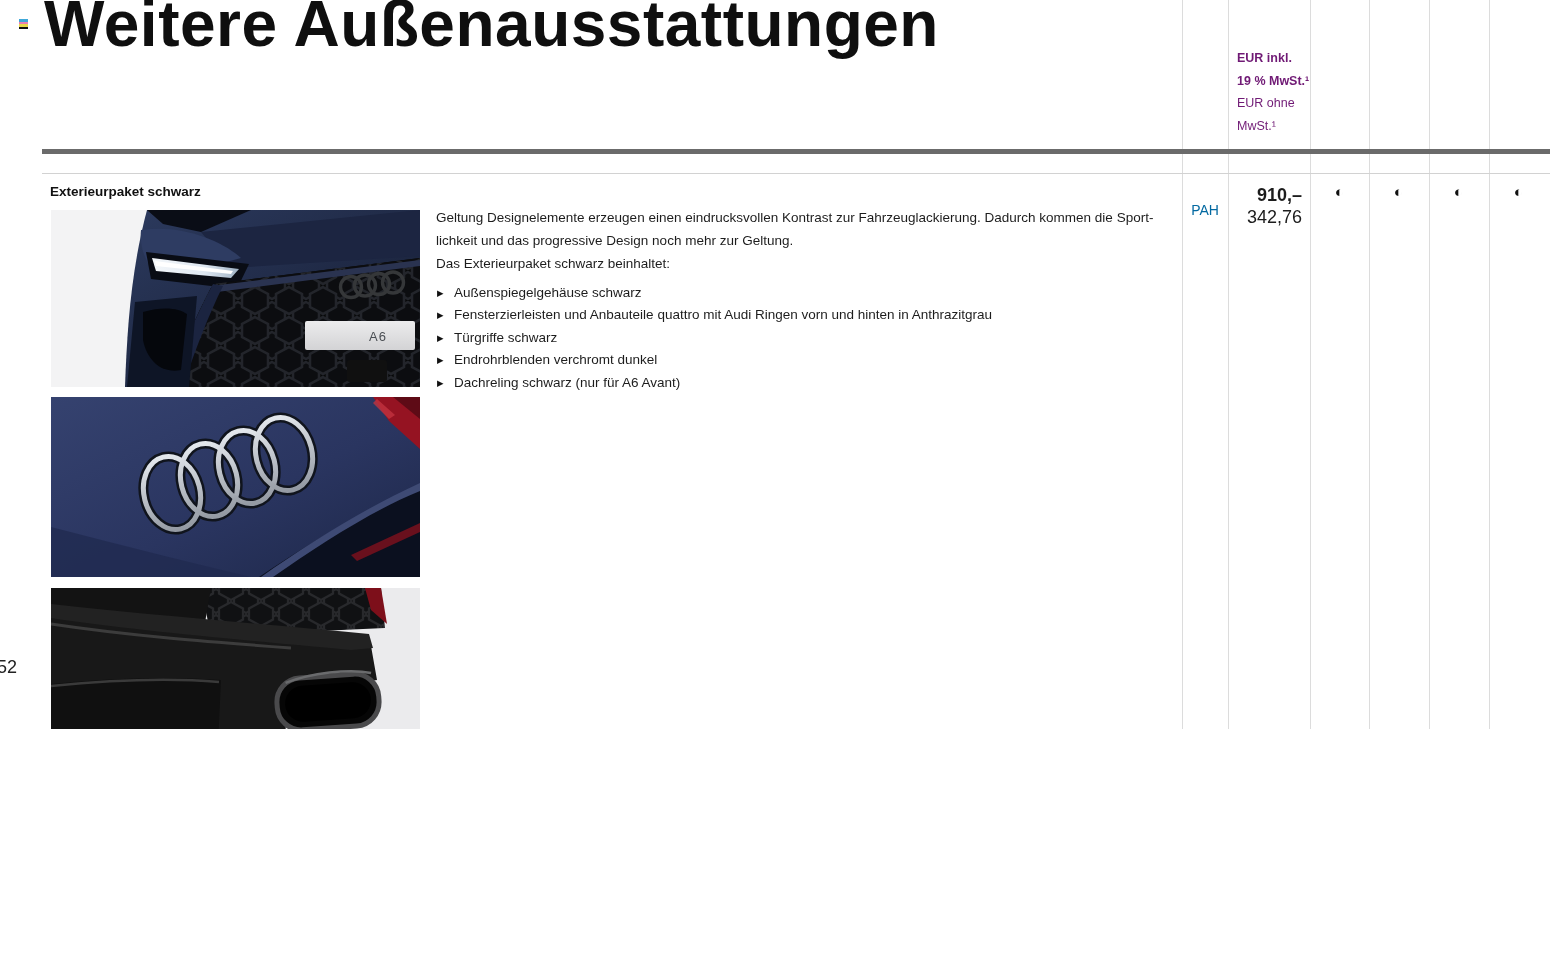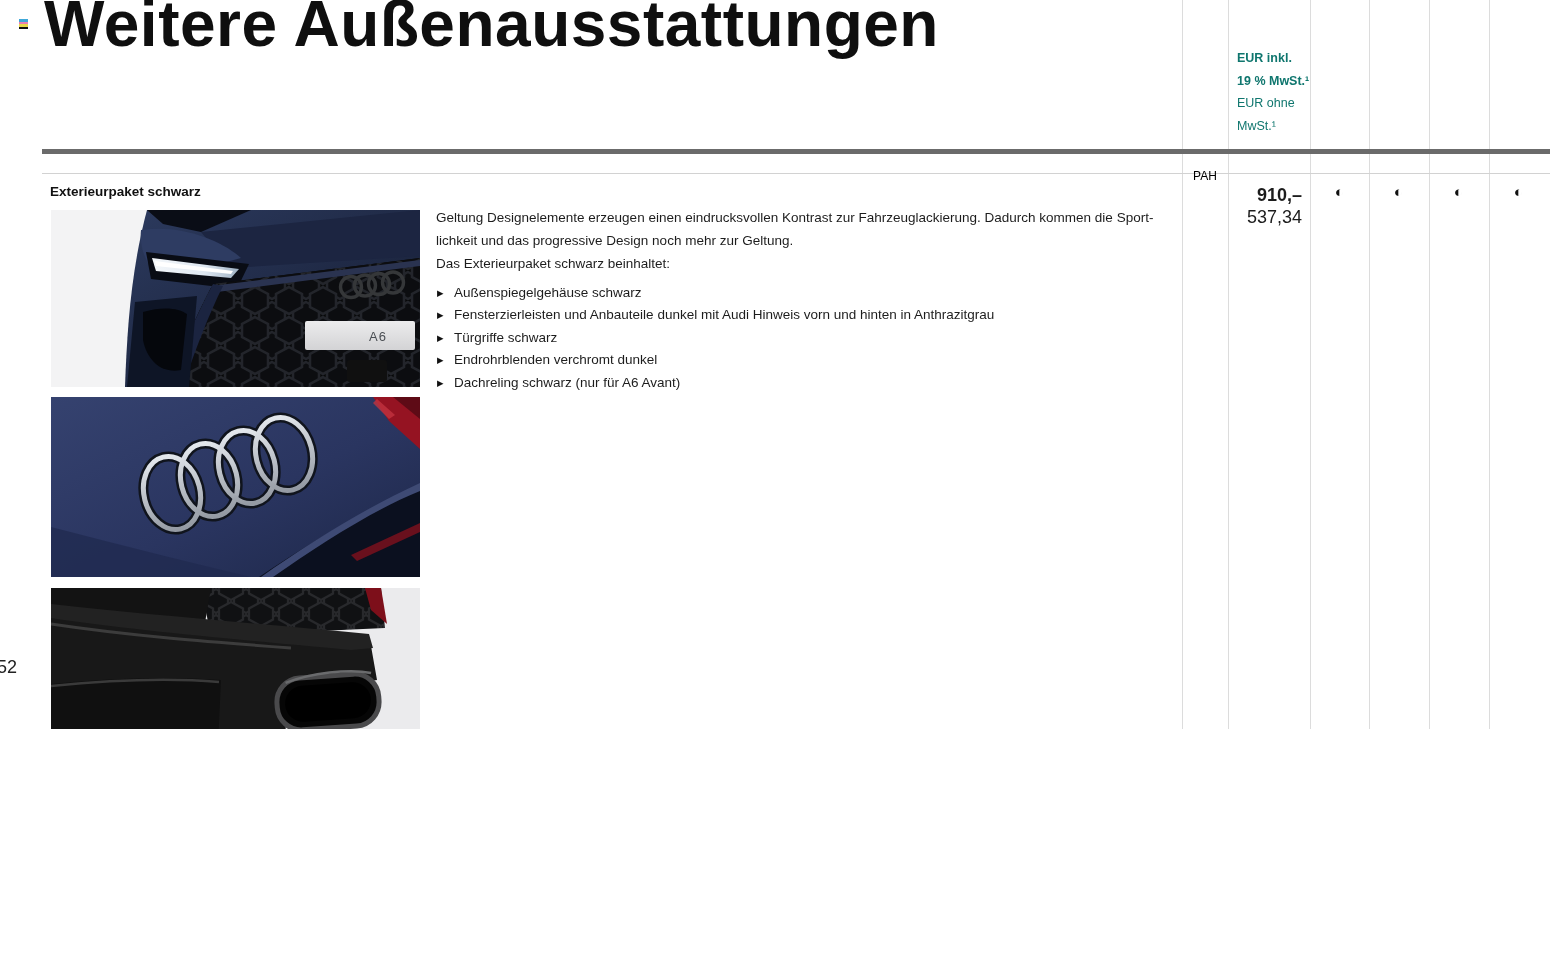--- a/index.html
+++ b/index.html
@@ -20,26 +20,26 @@
   .vline{position:absolute;top:0;width:1px;height:967px;background:#dcdcdc;}
   .thick-rule{position:absolute;left:42px;top:149px;width:1508px;height:5px;background:#6b6b6b;}
   .row-topline{position:absolute;left:42px;top:173px;width:1508px;height:1px;background:#d2d2d2;}
 
   
   .vlabel{position:absolute;bottom:825px;writing-mode:vertical-rl;transform:rotate(180deg);
           font-size:12.5px;color:#111;line-height:15px;letter-spacing:0.2px;white-space:nowrap;}
   .vlabel.bold{font-weight:700;}
   .vlabel span{display:block;}
 
-  .eur-header{position:absolute;left:1237px;top:47px;font-size:12.5px;line-height:22.5px;color:#0f766e;}
+  .eur-header{position:absolute;left:1237px;top:47px;font-size:12.5px;line-height:22.5px;color:#701a75;}
   .eur-header .b{font-weight:700;}
 
   
   .item-name{position:absolute;left:50px;top:184px;font-size:13.5px;font-weight:700;color:#111;}
-  .cell-code{position:absolute;left:1182px;top:169px;width:46px;text-align:center;font-size:12px;color:#000000;}
+  .cell-code{position:absolute;left:1182px;top:202px;width:46px;text-align:center;font-size:14px;color:#0369a1;}
   .cell-price{position:absolute;left:1226px;width:76px;text-align:right;font-size:18px;color:#1c1c1c;}
   .price-incl{top:185px;font-weight:700;}
   .price-excl{top:207px;}
   .cell-avail{position:absolute;top:183px;width:59px;text-align:center;font-size:15px;color:#111;}
 
   
   .desc{position:absolute;left:436px;font-size:13.5px;line-height:23px;color:#1d1d1d;white-space:nowrap;}
   .bullets{position:absolute;left:437px;top:285px;font-size:13.5px;color:#1d1d1d;}
   .bullet{height:22.4px;display:flex;align-items:baseline;white-space:nowrap;}
   .bmark{font-size:8.5px;width:17px;color:#111;position:relative;top:-1px;}
@@ -89,38 +89,38 @@
     <span>220 kW</span>
   </div>
   <div class="vlabel bold" style="left:1504px;">
     <span>A6 e-hybrid quattro</span>
     <span>270 kW</span>
   </div>
 
   <div class="item-name">Exterieurpaket schwarz</div>
   <div class="cell-code">PAH</div>
   <div class="cell-price price-incl">910,–</div>
-  <div class="cell-price price-excl">537,34</div>
+  <div class="cell-price price-excl">342,76</div>
   <div class="cell-avail" style="left:1310px;">◐</div>
   <div class="cell-avail" style="left:1369px;">◐</div>
   <div class="cell-avail" style="left:1429px;">◐</div>
   <div class="cell-avail" style="left:1489px;">◐</div>
 
   <div class="desc" style="top:206px;">Geltung Designelemente erzeugen einen eindrucksvollen Kontrast zur Fahrzeuglackierung. Dadurch kommen die Sport-</div>
   <div class="desc" style="top:229px;">lichkeit und das progressive Design noch mehr zur Geltung.</div>
   <div class="desc" style="top:252px;">Das Exterieurpaket schwarz beinhaltet:</div>
 
   <div class="bullets">
     <div class="bullet">
       <span class="bmark">▶</span>
       <span>Außenspiegelgehäuse schwarz</span>
     </div>
     <div class="bullet">
       <span class="bmark">▶</span>
-      <span>Fensterzierleisten und Anbauteile dunkel mit Audi Hinweis vorn und hinten in Anthrazitgrau</span>
+      <span>Fensterzierleisten und Anbauteile quattro mit Audi Ringen vorn und hinten in Anthrazitgrau</span>
     </div>
     <div class="bullet">
       <span class="bmark">▶</span>
       <span>Türgriffe schwarz</span>
     </div>
     <div class="bullet">
       <span class="bmark">▶</span>
       <span>Endrohrblenden verchromt dunkel</span>
     </div>
     <div class="bullet">

